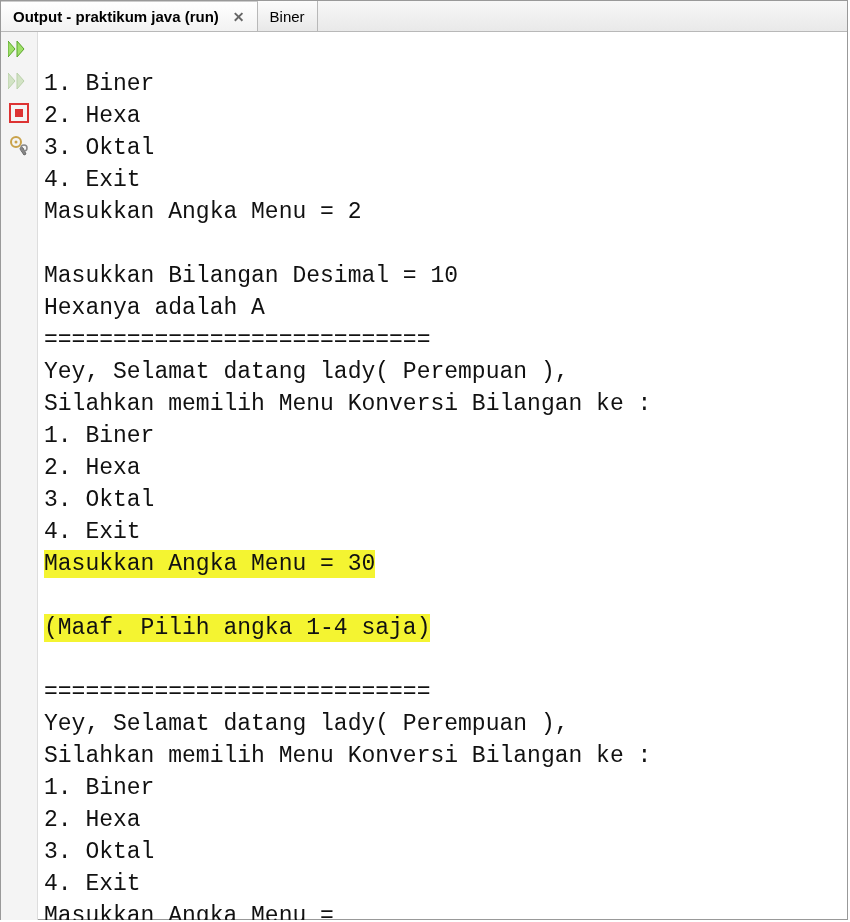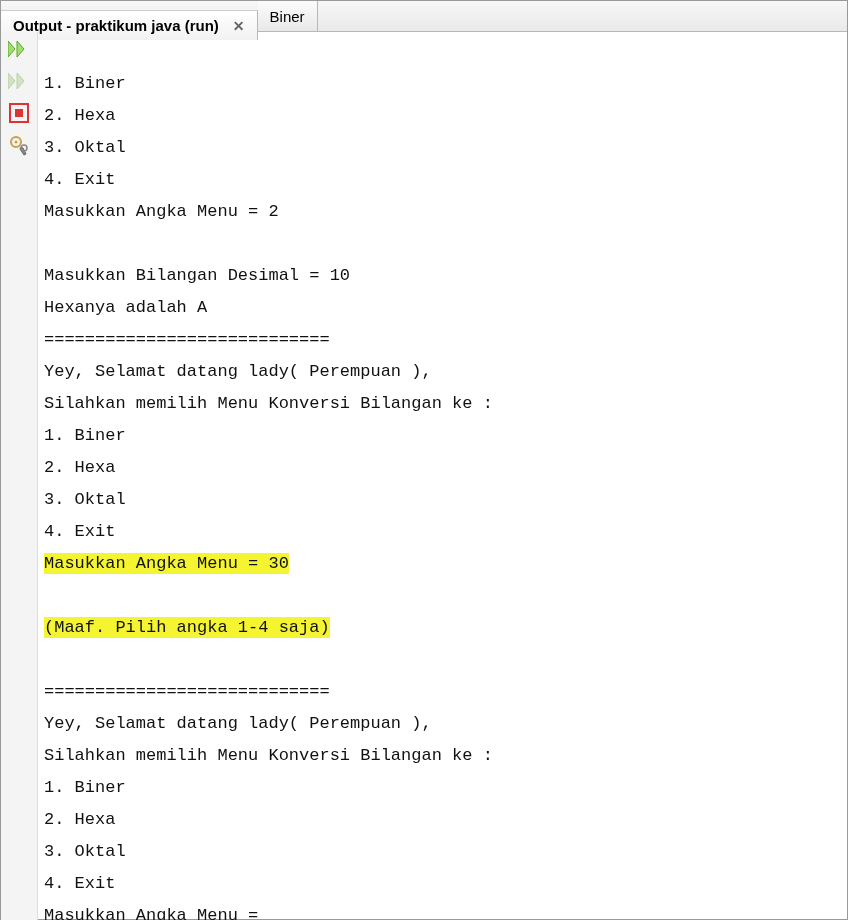--- a/index.html
+++ b/index.html
@@ -31,21 +31,20 @@
     font-size: 15px;
     border-right: 1px solid #b8b8b8;
     background: linear-gradient(to bottom, #fcfcfc, #e8e8e8);
     height: 100%;
     box-sizing: border-box;
   }
   .tab.active {
     background: linear-gradient(to bottom, #ffffff, #f2f2f2);
     font-weight: bold;
     border-top: 1px solid #ccc;
-    margin-top: 9px;
   }
   .tab .closer {
     margin-left: 14px;
     font-weight: bold;
     color: #666;
     font-size: 14px;
     cursor: pointer;
   }
   .content-wrap {
     display: flex;
@@ -66,21 +65,21 @@
     height: 26px;
     display: flex;
     align-items: center;
     justify-content: center;
     cursor: pointer;
   }
   .console {
     flex: 1;
     padding: 4px 6px;
     font-family: "Courier New", Courier, monospace;
-    font-size: 17px;
+    font-size: 23px;
     line-height: 32px;
     white-space: pre;
     color: #111;
     overflow: hidden;
   }
   .hl {
     background: #f4f431;
     display: inline;
     padding: 1px 0;
   }

